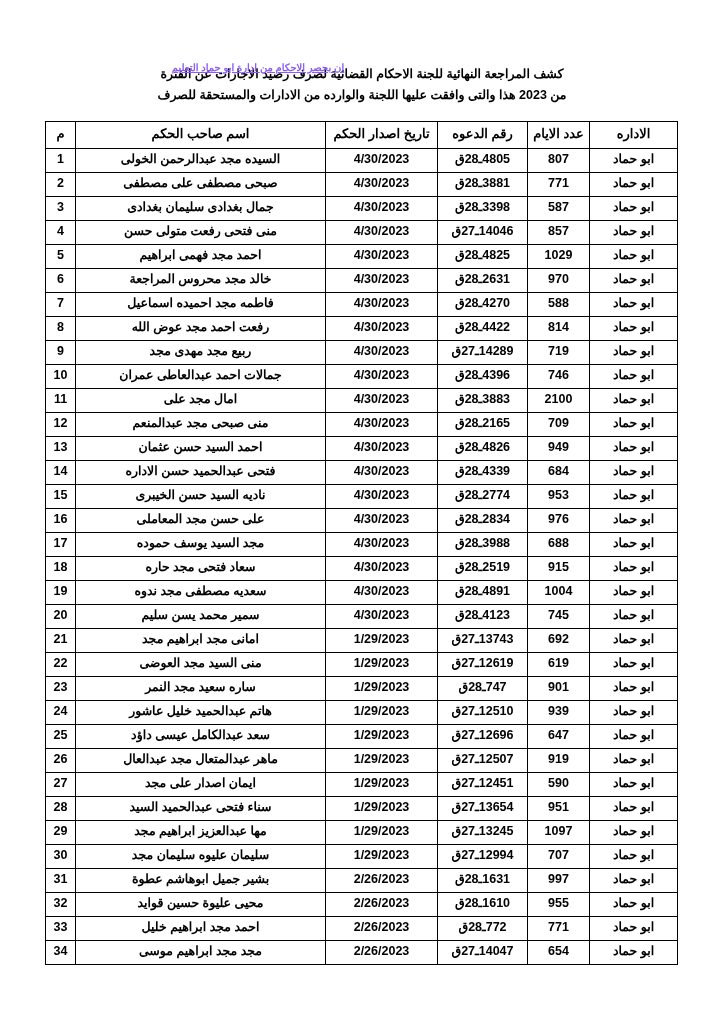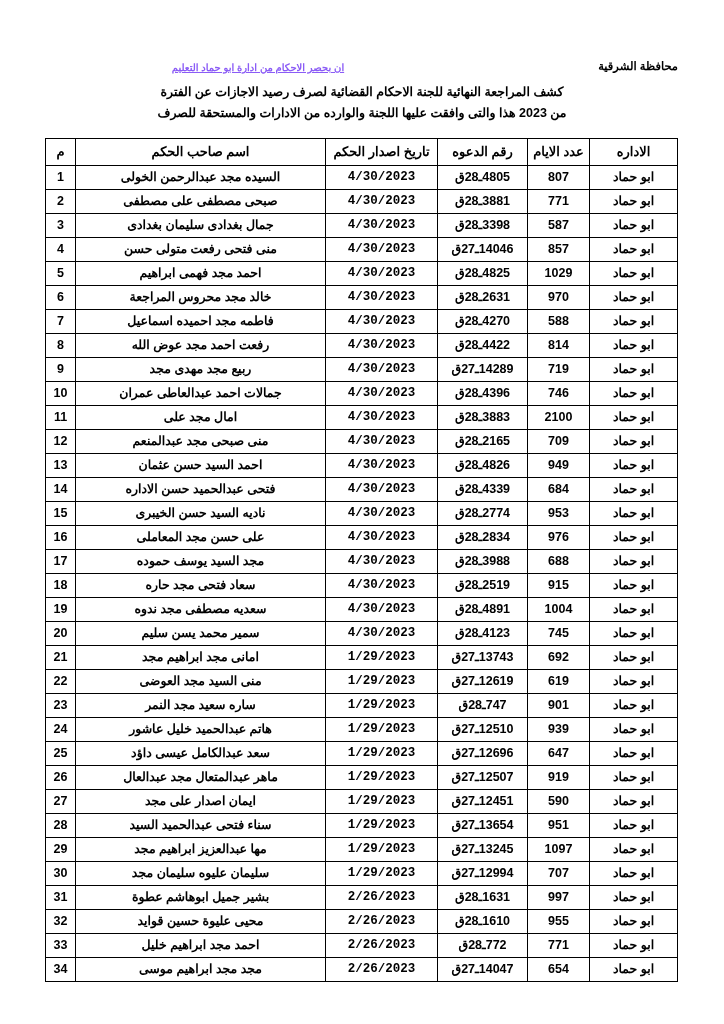--- a/index.html
+++ b/index.html
@@ -73,30 +73,29 @@
     height: 26px;
     font-size: 13px;
   }
   col.c-num { width: 30px; }
   col.c-name { width: 250px; }
   col.c-date { width: 112px; }
   col.c-case { width: 90px; }
   col.c-days { width: 62px; }
   col.c-adm { width: 88px; }
   td.name { font-size: 13px; }
-  td.date { direction: ltr; font-family: Liberation Mono, monospace; }
+  td.date { direction: ltr; }
   td.case { direction: rtl; }
 </style>
 </head>
 <body>
 
 <div class="page">
 
   <div class="hdr-right">
-    <div>محافظة الشرقية</div>
   </div>
 
   <div class="title-line">ان بحصر الاحكام من ادارة ابو حماد التعليم</div>
 
   <div class="sub">
     <div>كشف المراجعة النهائية للجنة الاحكام القضائية لصرف رصيد الاجازات  عن الفترة</div>
     <div>من 2023  هذا والتى وافقت عليها اللجنة والوارده من الادارات والمستحقة للصرف</div>
   </div>
 
   <table class="main">

